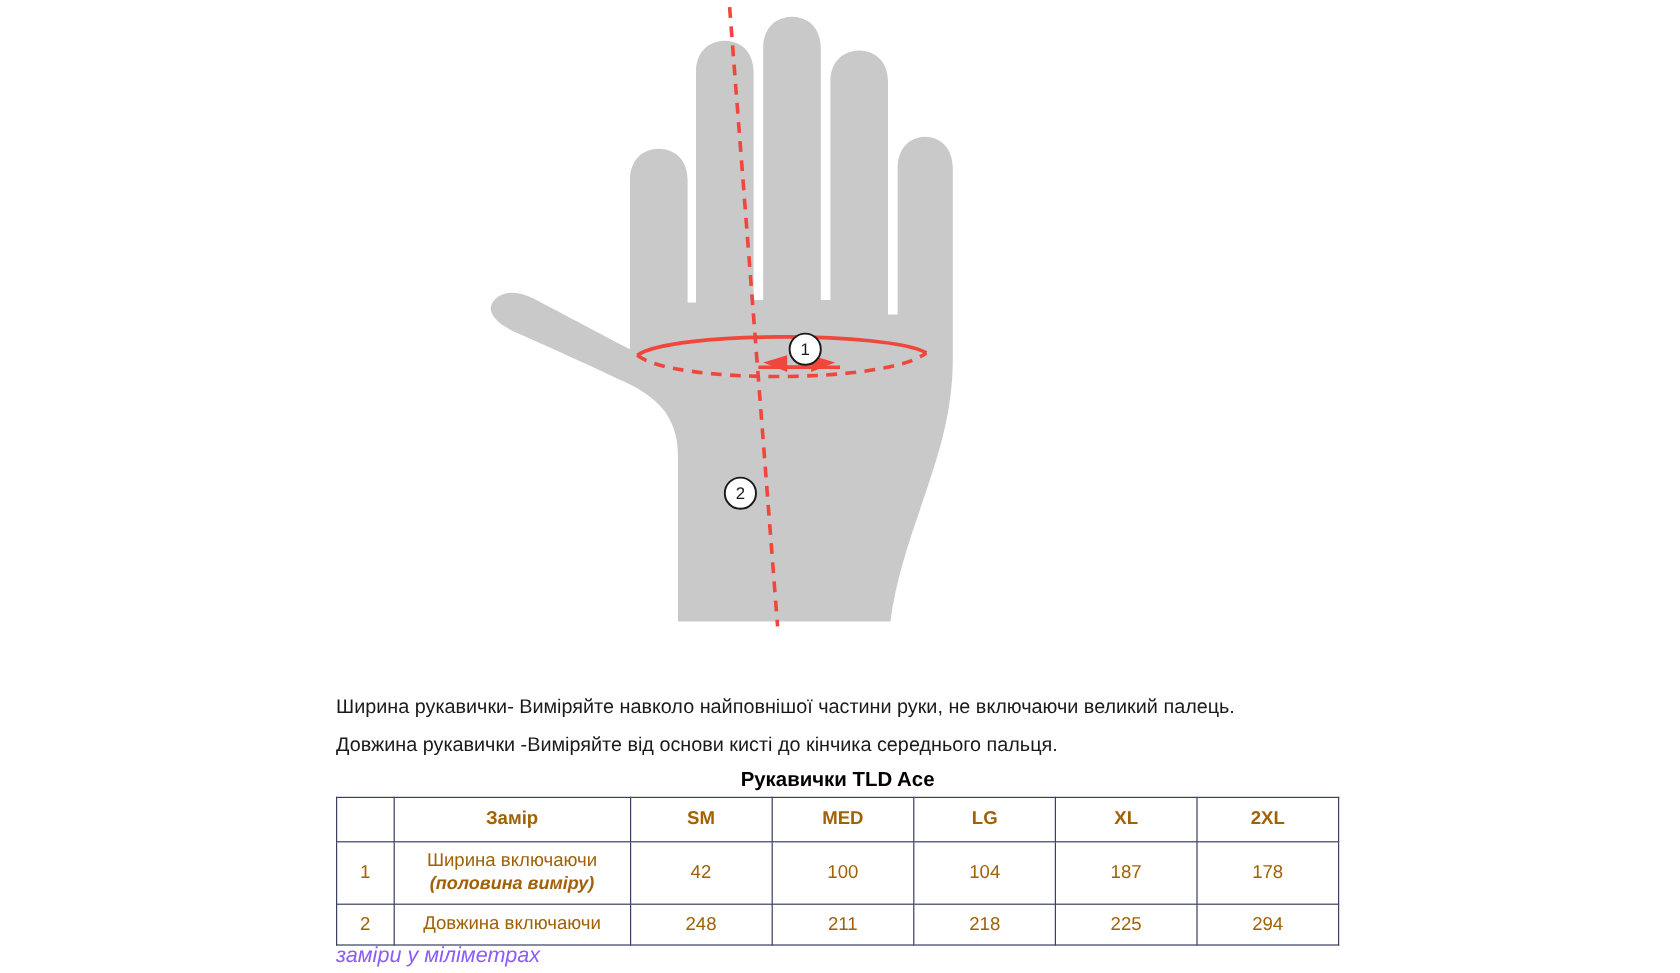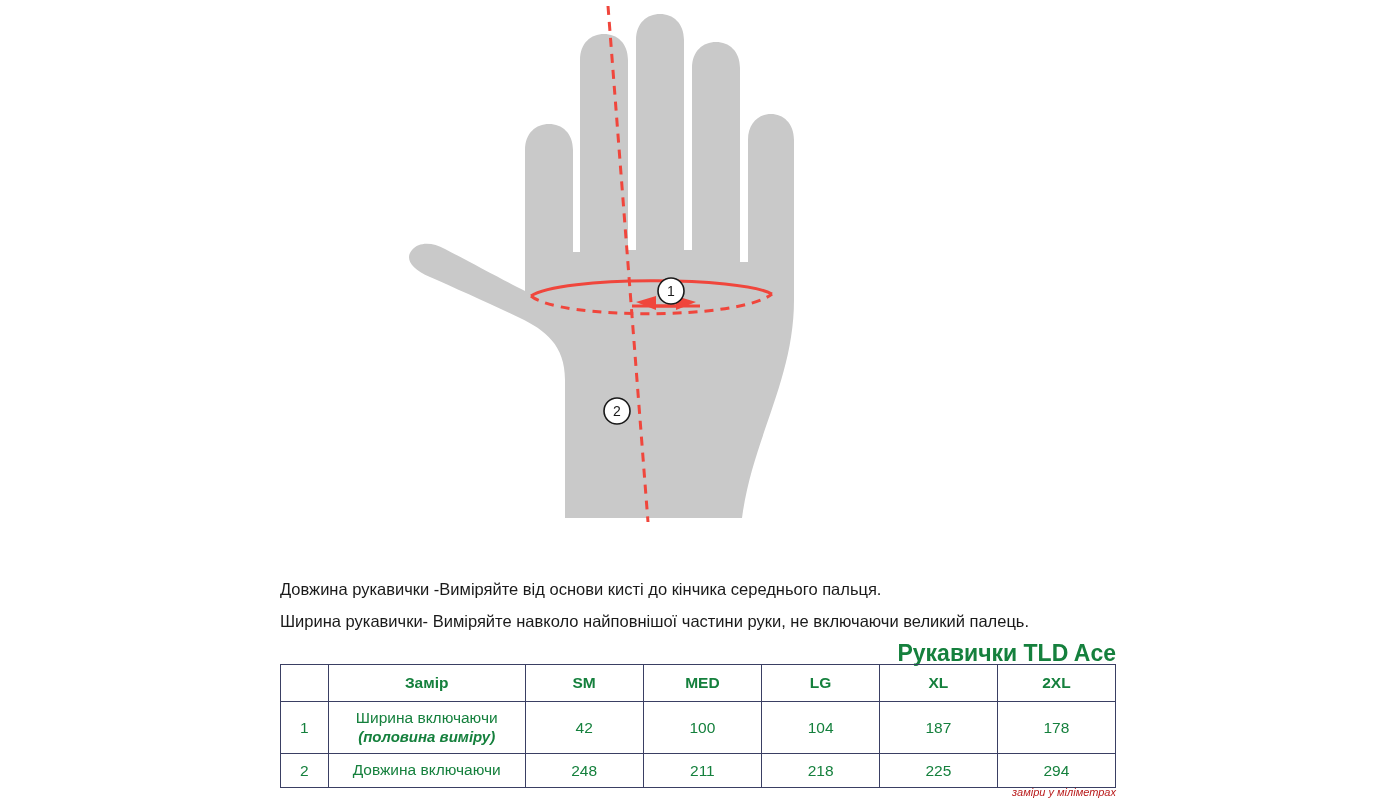--- a/index.html
+++ b/index.html
@@ -43,39 +43,39 @@
     line-height: 1.45;
     color: #1a1a1a;
   }
 
   
   .table-title {
     position: absolute;
     left: 280px;
     top: 640px;
     width: 836px;
-    text-align: right;
-    font-size: 23px;
-    font-weight: bold;
-    color: #15803d;
+    text-align: center;
+    font-size: 17px;
+    font-weight: bold;
+    color: #000000;
   }
   .size-table {
     position: absolute;
     left: 280px;
     top: 664px;
     border-collapse: collapse;
     width: 836px;
     font-size: 15.5px;
   }
   .size-table td, .size-table th {
     border: 1px solid #3a3f63;
     text-align: center;
     vertical-align: middle;
     padding: 6px 4px;
-    color: #15803d;
+    color: #a16207;
     font-weight: normal;
   }
   .size-table thead th {
     font-weight: bold;
     height: 24px;
   }
   .col-num { width: 42px; font-weight: bold; }
   .col-label { width: 200px; }
   .col-size { width: 118px; }
   .row-h1 { height: 52px; }
@@ -88,24 +88,24 @@
     display: block;
     font-weight: bold;
     font-style: italic;
     font-size: 15px;
   }
   .footnote {
     position: absolute;
     left: 280px;
     top: 786px;
     width: 836px;
-    text-align: right;
-    font-size: 11px;
+    text-align: left;
+    font-size: 18px;
     font-style: italic;
-    color: #b91c1c;
+    color: #8b5cf6;
   }
 </style>
 </head>
 <body>
 
 <div class="diagram-wrap">
   <svg class="diagram-svg" width="1400" height="540" viewBox="0 0 1400 540">
 
     <g>
       <path fill="#c9c9c9" d="
@@ -165,22 +165,22 @@
     </g>
 
     <g>
       <circle cx="617" cy="411" r="13" fill="#ffffff" stroke="#1a1a1a" stroke-width="1.6"></circle>
       <text x="617" y="416" text-anchor="middle" font-family="Liberation Sans, sans-serif" font-size="14" fill="#1a1a1a">2</text>
     </g>
   </svg>
 </div>
 
 <div class="instructions">
+  <p>Ширина рукавички- Виміряйте навколо найповнішої частини руки, не включаючи великий палець.</p>
   <p>Довжина рукавички -Виміряйте від основи кисті до кінчика середнього пальця.</p>
-  <p>Ширина рукавички- Виміряйте навколо найповнішої частини руки, не включаючи великий палець.</p>
 </div>
 
 <div class="table-title">Рукавички TLD Ace</div>
 
 <table class="size-table">
   <thead>
     <tr>
       <th class="col-num"></th>
       <th class="col-label">Замір</th>
       <th class="col-size">SM</th>

